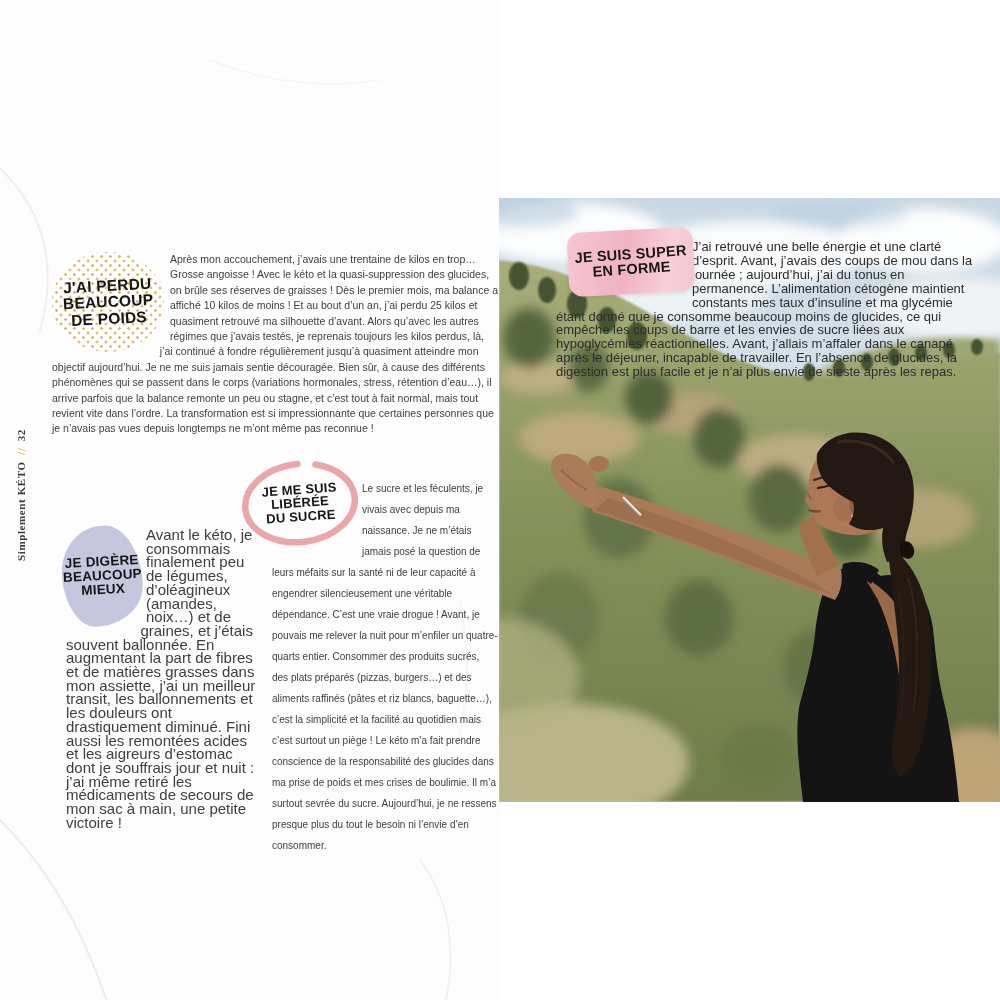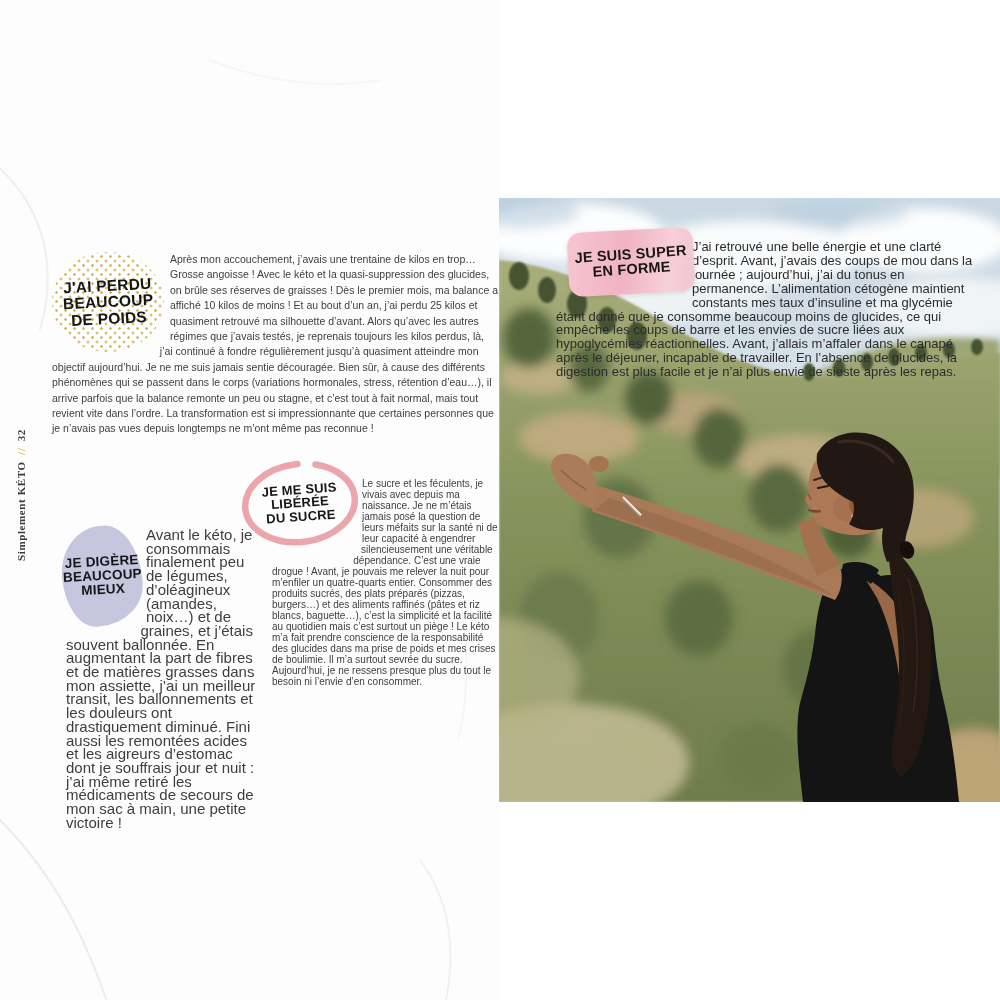--- a/index.html
+++ b/index.html
@@ -43,21 +43,21 @@
       radial-gradient(#d6b55c 1.3px, transparent 1.45px),
       radial-gradient(#cfa94e 1.15px, transparent 1.3px);
     background-size:9px 9px, 9px 9px;
     background-position:0 0, 4.5px 4.5px;
     display:flex;align-items:center;justify-content:center;
   }
   .h-poids{font-size:15.5px;transform:rotate(-3deg);}
 
   
   #sec-sucre{left:272px;top:478px;width:226px;}
-  #sec-sucre p{font-size:10px;line-height:11px;}
+  #sec-sucre p{font-size:10px;line-height:21px;}
   .float-sucre{
     float:left;width:90px;height:78px;
     shape-outside:ellipse(118px 82px at -30px 30px);shape-margin:11px;
   }
   .badge-sucre{
     position:absolute;left:-34px;top:-22px;width:124px;height:94px;
   }
   .badge-sucre svg{position:absolute;left:0;top:0;}
   .h-sucre{
     position:absolute;left:0;top:0;width:124px;height:94px;

